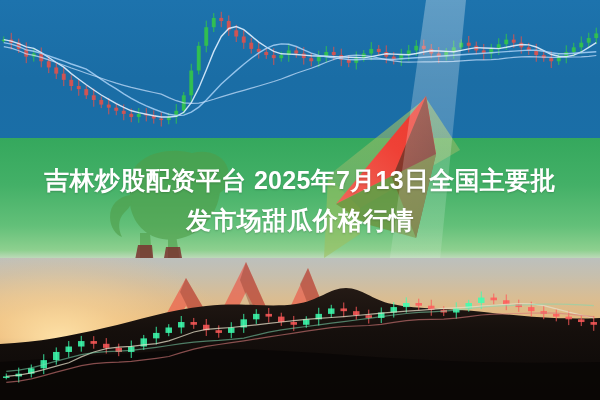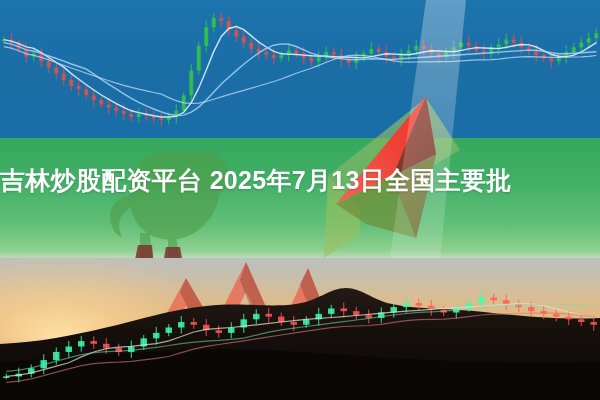--- a/index.html
+++ b/index.html
@@ -63,22 +63,22 @@
   
   #bigarrow { position: absolute; left: 300px; top: 58px; width: 220px; height: 230px; }
   #zigzag { position: absolute; left: 150px; top: 248px; width: 260px; height: 115px; }
   #lightbeam { position: absolute; left: 330px; top: 0px; width: 200px; height: 400px; }
 
   
   #title-wrap {
     position: absolute;
     left: 0; top: 160px;
     width: 600px;
-    text-align: left;
-    padding: 0 0;
+    text-align: center;
+    padding: 0 16px;
     box-sizing: border-box;
     z-index: 40;
   }
   #title-wrap .line {
     color: #ffffff;
     font-size: 25px;
     font-weight: bold;
     line-height: 40px;
     letter-spacing: .3px;
     text-shadow: 0 1px 2px rgba(0,0,0,.18);
@@ -448,15 +448,16 @@
         <line x1="593.75" y1="35.97005417022408" x2="593.75" y2="50.82915453402912" stroke="#ff5a5a" stroke-width="1" opacity="0.85"></line>
         <rect x="590.5" y="42.03956478733926" width="6.5" height="2.7200791295746853" fill="#ff5a5a" opacity="0.85"></rect>
       </g>
     <path id="night-ma1" fill="none" stroke="#e6dfc8" stroke-width="1.2" opacity=".75" d="M6.3 96.4 L18.8 95.1 L31.3 92.8 L43.8 89.6 L56.3 86.1 L68.8 82.8 L81.3 76.9 L93.8 72.0 L106.3 68.6 L118.8 67.2 L131.3 66.3 L143.8 64.9 L156.3 63.6 L168.8 60.9 L181.3 56.5 L193.8 52.0 L206.3 49.3 L218.8 48.4 L231.3 47.5 L243.8 46.1 L256.3 44.8 L268.8 43.4 L281.3 42.0 L293.8 40.7 L306.3 39.3 L318.8 38.4 L331.3 37.5 L343.8 36.6 L356.3 35.5 L368.8 34.3 L381.3 33.2 L393.8 32.1 L406.3 31.2 L418.8 30.3 L431.3 29.3 L443.8 28.4 L456.3 27.8 L468.8 27.1 L481.3 26.2 L493.8 25.3 L506.3 24.4 L518.8 23.5 L531.3 23.9 L543.8 25.7 L556.3 28.9 L568.8 32.1 L581.3 35.0 L593.8 38.0 "></path>
     <path id="night-ma2" fill="none" stroke="#d87b7b" stroke-width="1.2" opacity=".6" d="M6.3 102.4 L18.8 101.1 L31.3 98.8 L43.8 95.6 L56.3 92.1 L68.8 88.8 L81.3 85.7 L93.8 83.7 L106.3 82.6 L118.8 82.2 L131.3 81.3 L143.8 79.9 L156.3 78.3 L168.8 76.5 L181.3 72.6 L193.8 69.1 L206.3 66.4 L218.8 64.5 L231.3 62.7 L243.8 60.8 L256.3 58.8 L268.8 56.9 L281.3 55.0 L293.8 53.1 L306.3 51.1 L318.8 49.4 L331.3 47.7 L343.8 46.5 L356.3 46.0 L368.8 45.5 L381.3 44.3 L393.8 42.4 L406.3 40.7 L418.8 39.7 L431.3 39.4 L443.8 39.1 L456.3 38.1 L468.8 36.6 L481.3 35.0 L493.8 34.1 L506.3 33.8 L518.8 33.5 L531.3 33.2 L543.8 32.9 L556.3 33.2 L568.8 34.1 L581.3 35.4 L593.8 36.8 "></path>
     <path id="night-ma3" fill="none" stroke="#7fd8b0" stroke-width="1.2" opacity=".55" d="M6.3 91.4 L18.8 90.1 L31.3 87.8 L43.8 84.6 L56.3 81.1 L68.8 77.8 L81.3 74.7 L93.8 72.7 L106.3 71.6 L118.8 71.2 L131.3 70.3 L143.8 68.9 L156.3 67.3 L168.8 65.5 L181.3 63.6 L193.8 62.1 L206.3 61.1 L218.8 60.4 L231.3 59.4 L243.8 58.2 L256.3 55.1 L268.8 52.2 L281.3 49.9 L293.8 48.1 L306.3 46.5 L318.8 44.9 L331.3 43.2 L343.8 41.6 L356.3 40.0 L368.8 38.3 L381.3 36.6 L393.8 35.0 L406.3 33.5 L418.8 32.4 L431.3 31.8 L443.8 31.2 L456.3 30.1 L468.8 28.6 L481.3 27.1 L493.8 26.2 L506.3 25.7 L518.8 25.2 L531.3 24.7 L543.8 24.1 L556.3 24.0 L568.8 24.3 L581.3 24.9 L593.8 25.6 "></path>
   </svg>
 
   <div id="title-wrap">
     <div class="line">吉林炒股配资平台 2025年7月13日全国主要批</div>
+    <div class="line">发市场甜瓜价格行情</div>
   </div>
 
 </div>
 
 </body></html>

